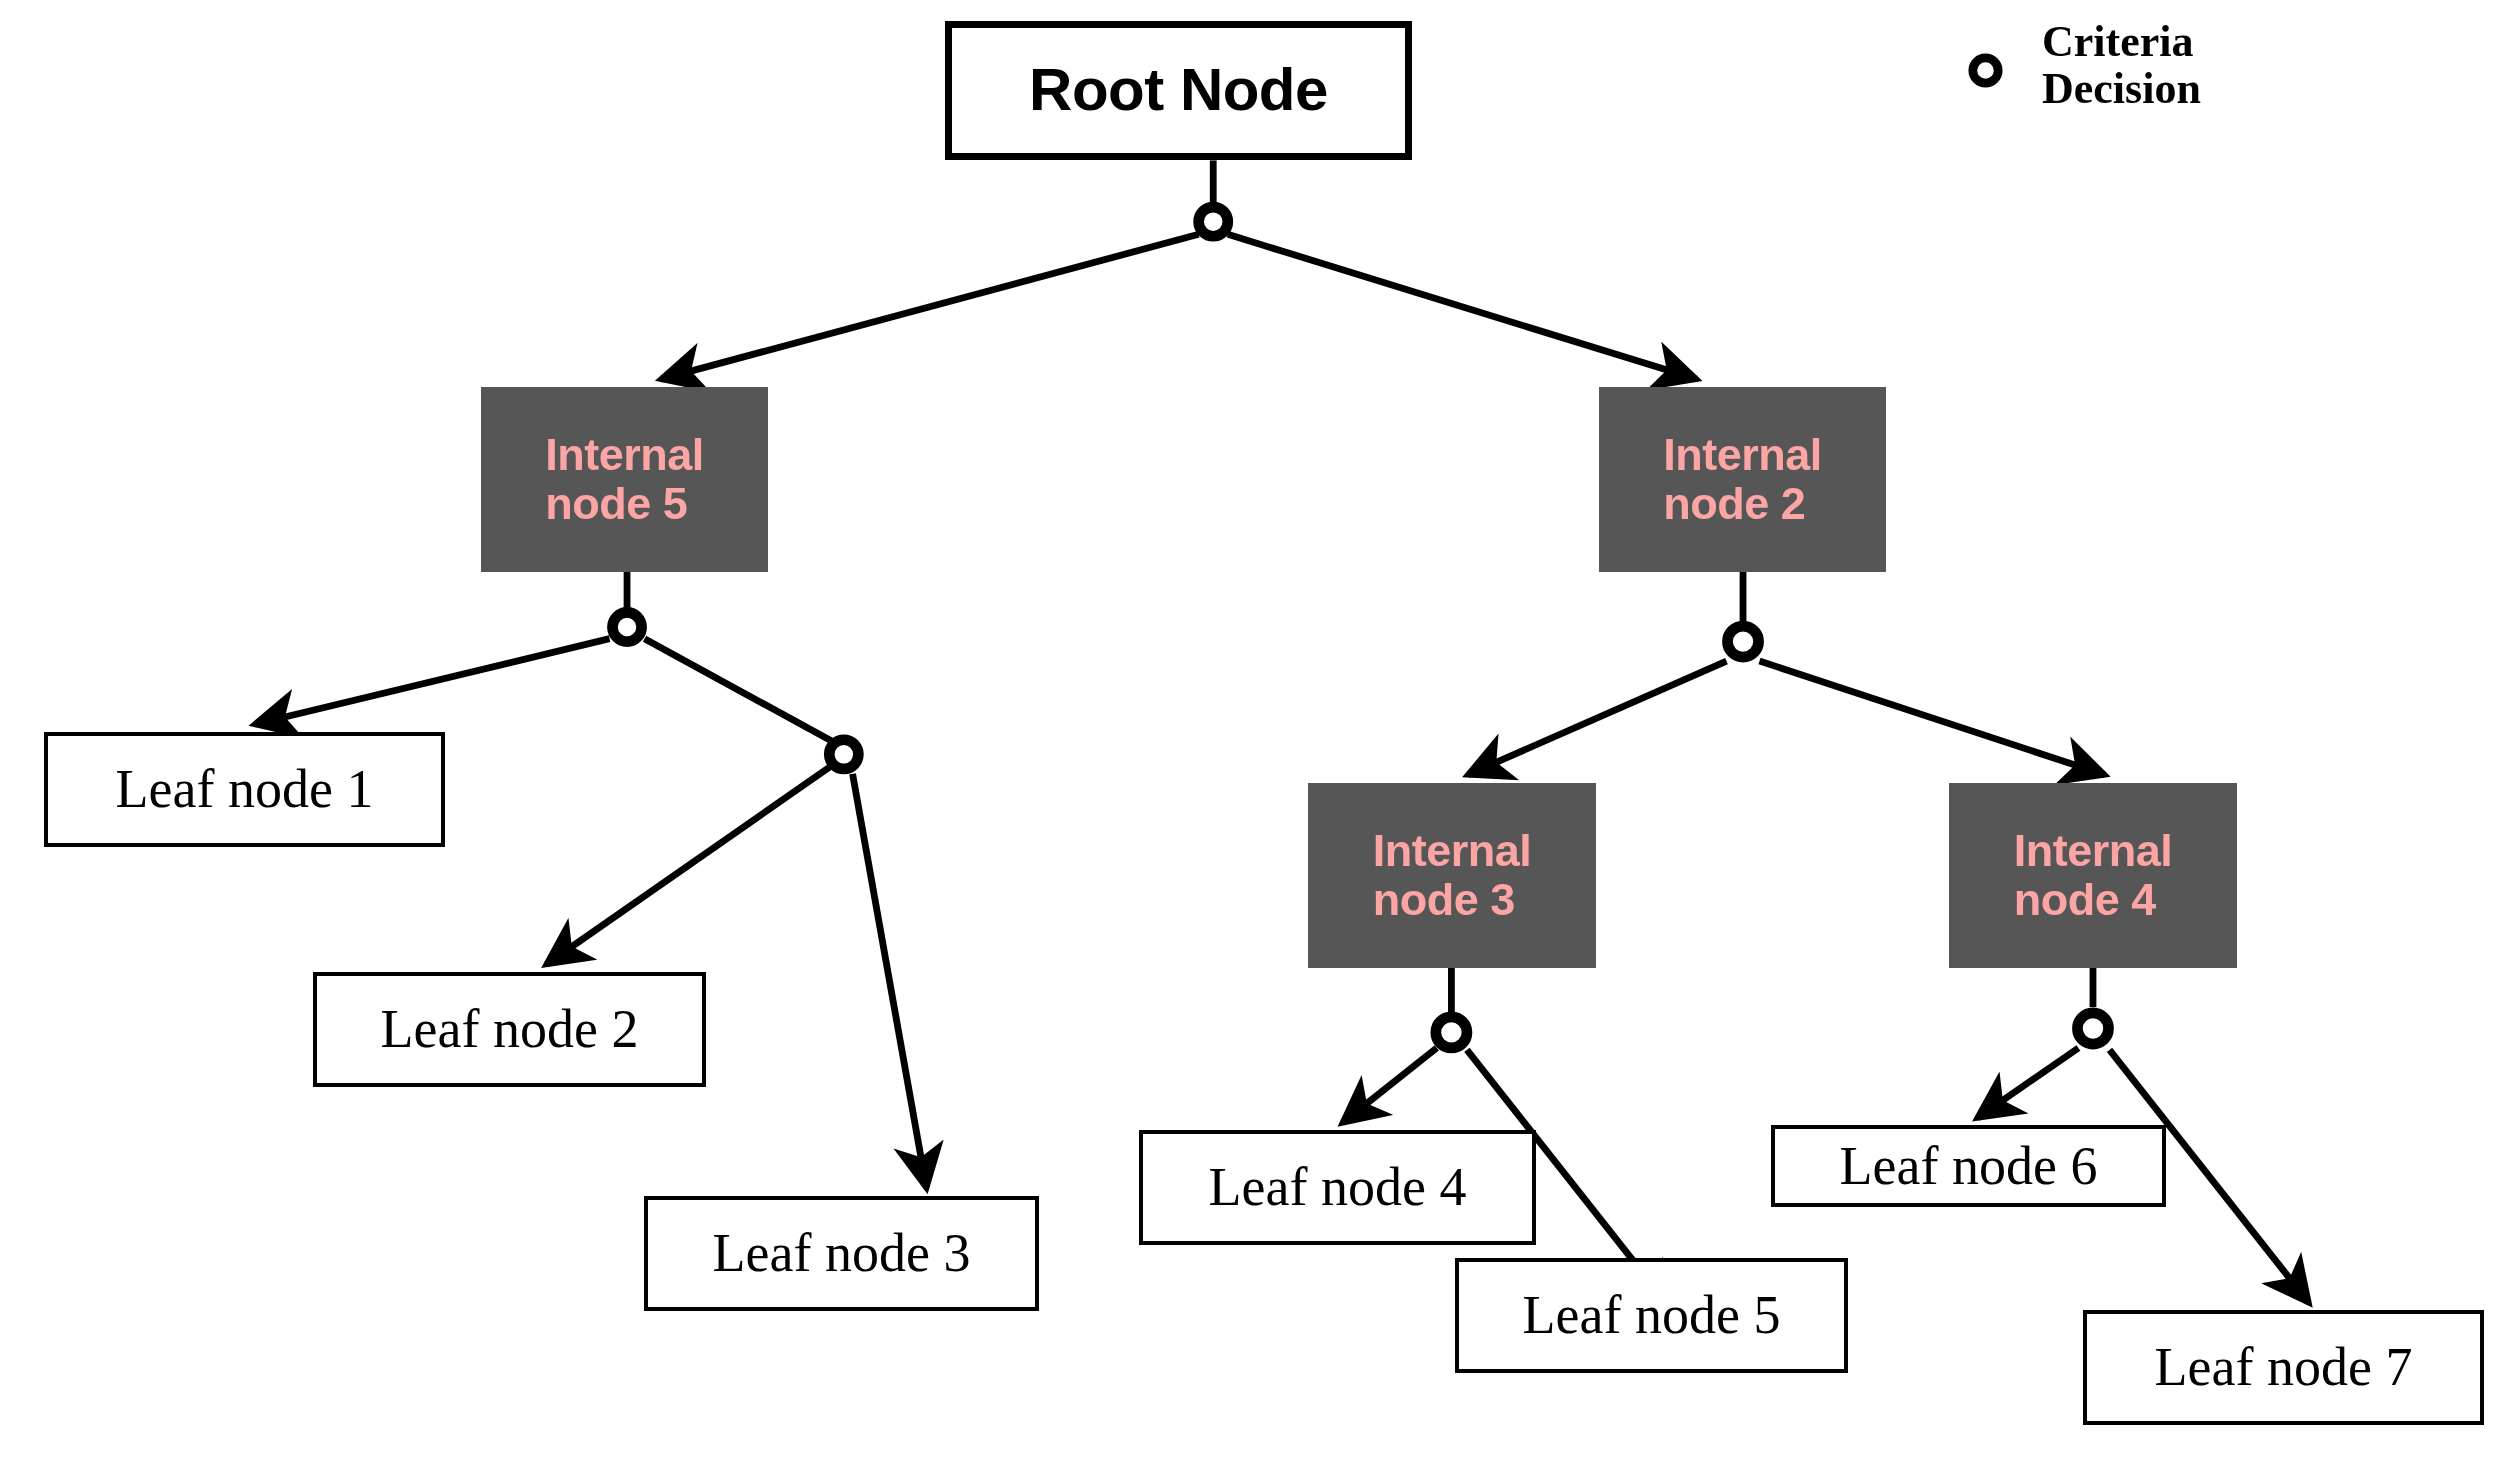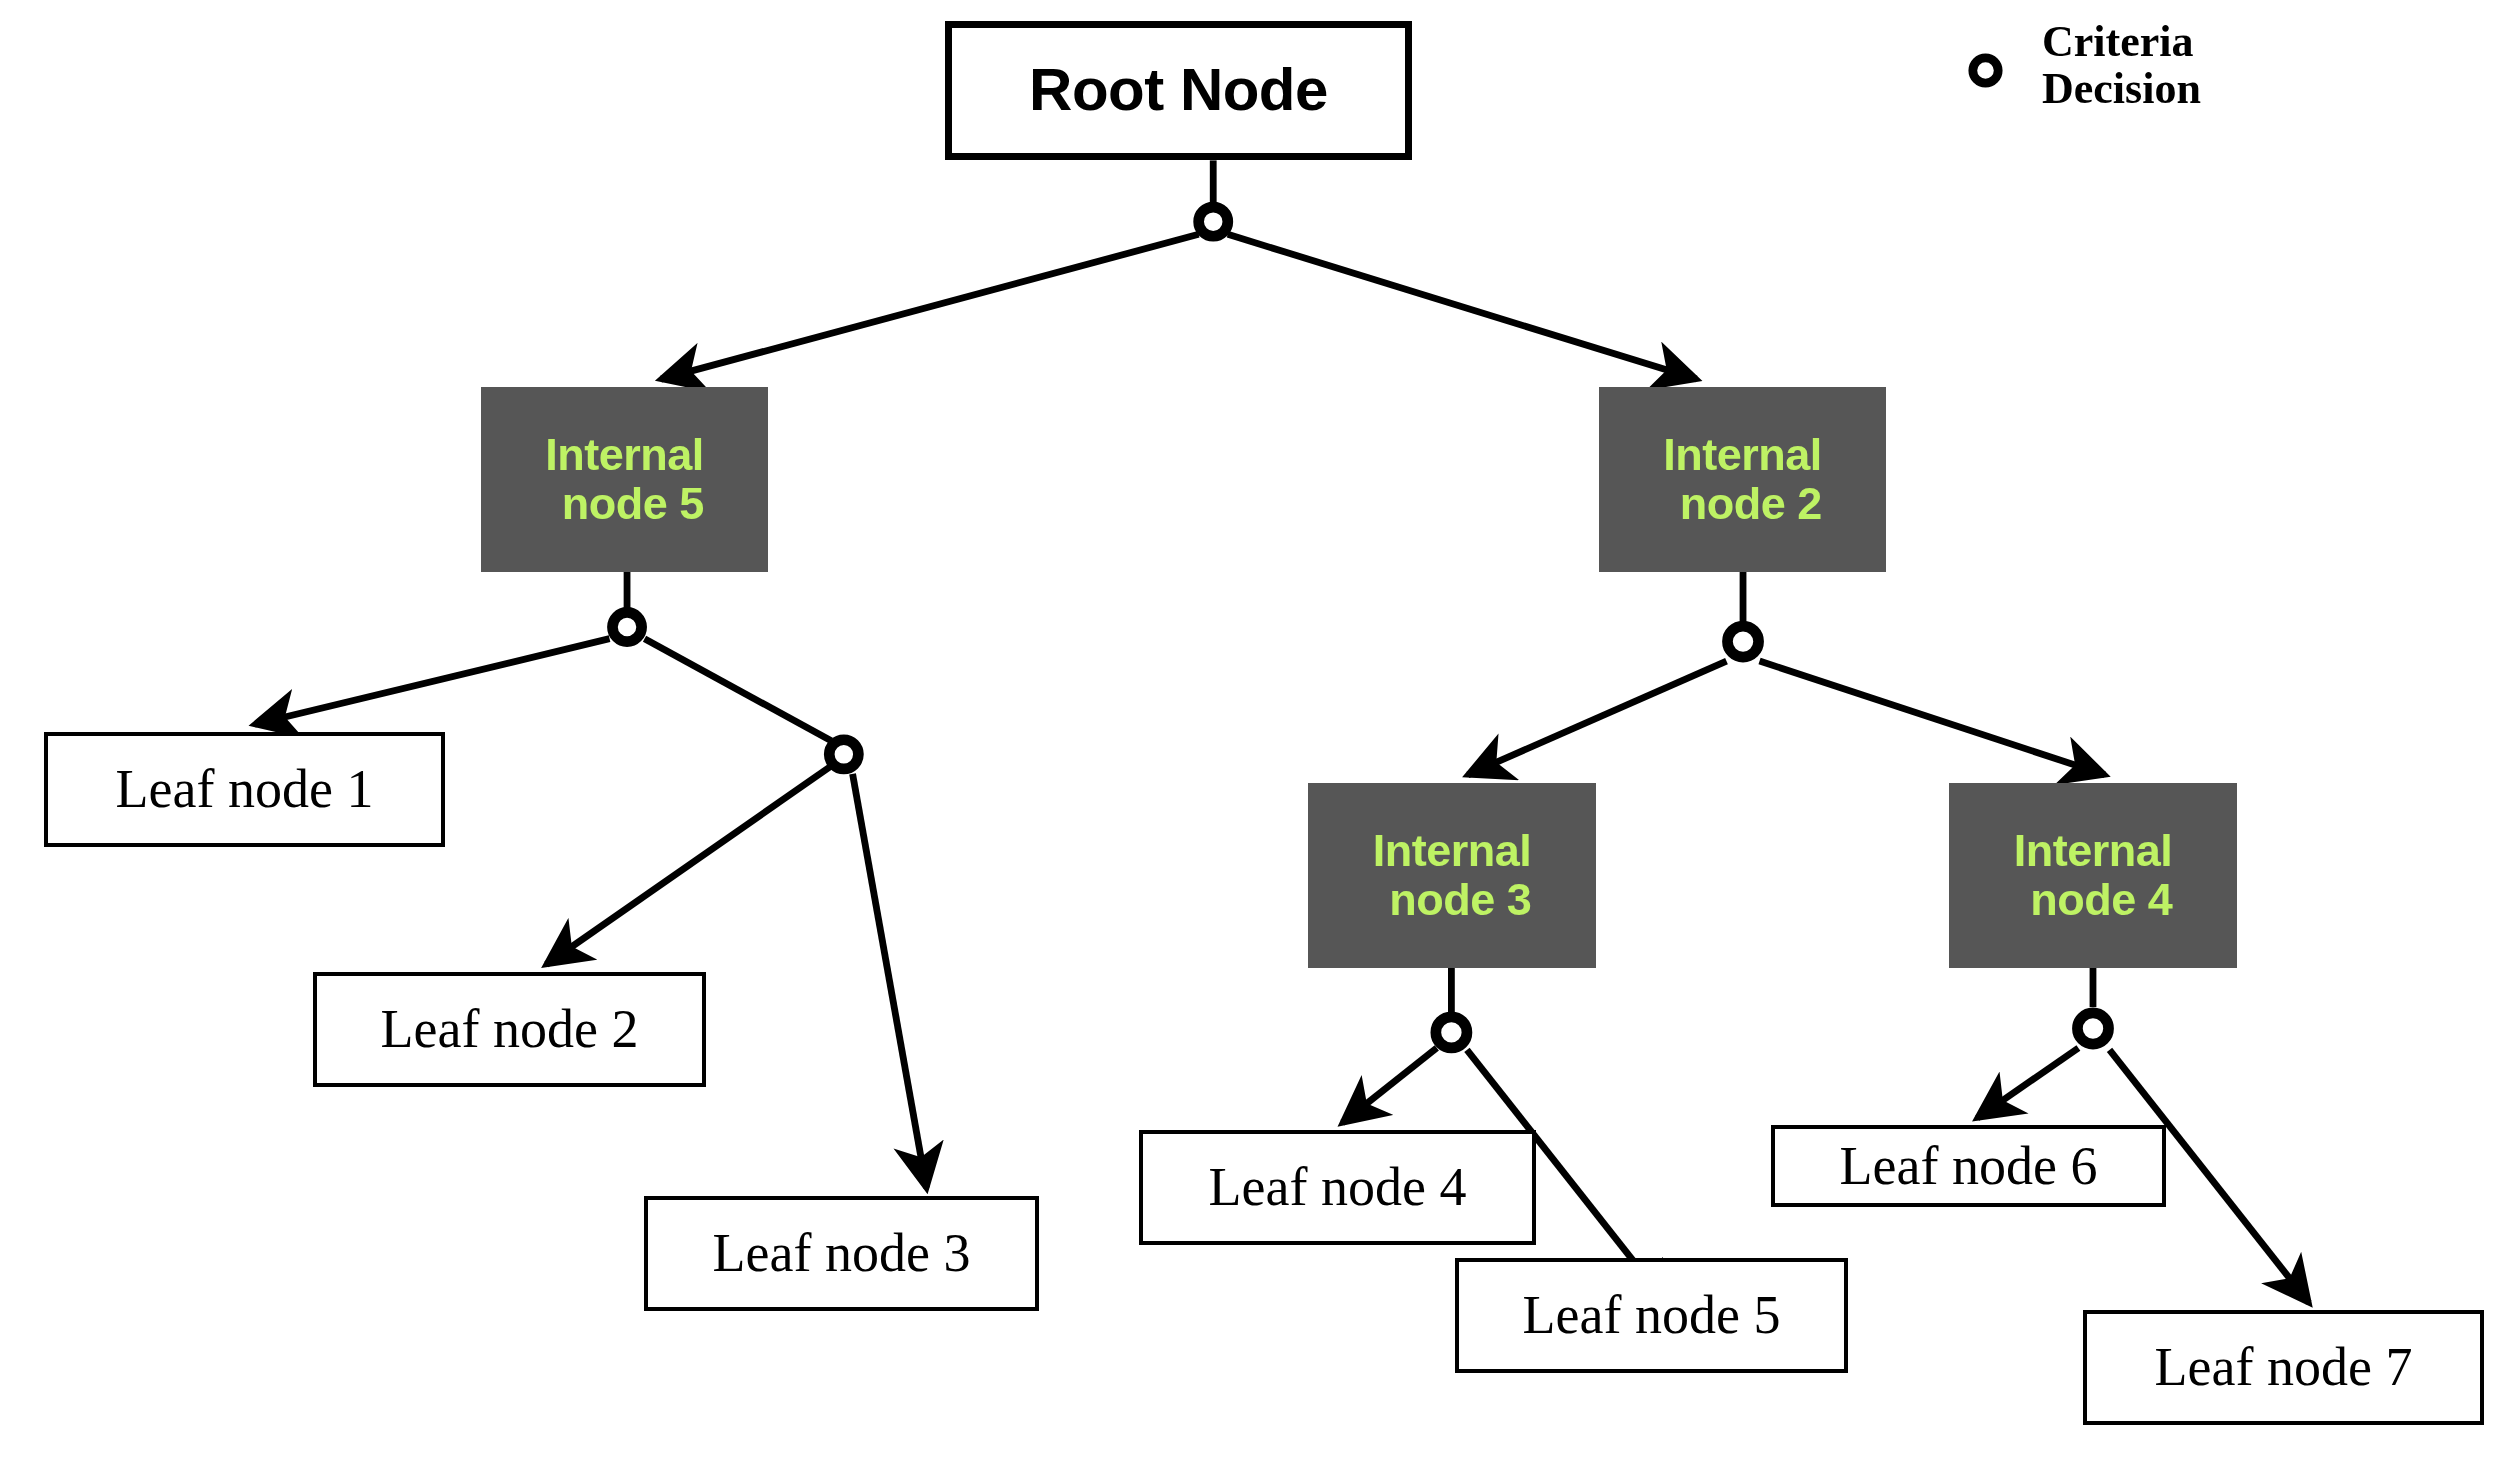--- a/index.html
+++ b/index.html
@@ -21,39 +21,39 @@
     top: 0;
     width: 2512px;
     height: 1464px;
   }
   .node-box {
     position: absolute;
     box-sizing: border-box;
     display: flex;
     align-items: center;
     justify-content: center;
-    text-align: right;
+    text-align: left;
     line-height: 1.08;
   }
   .root-box {
     background: #ffffff;
     border: 7.8px solid #000000;
     font-family: "Liberation Sans", sans-serif;
     font-weight: bold;
     font-size: 60px;
     color: #000000;
     letter-spacing: -0.5px;
   }
   .internal-box {
     background: #565656;
     border: none;
     font-family: "Liberation Sans", sans-serif;
     font-weight: bold;
     font-size: 45px;
-    color: #bef264;
+    color: #fca5a5;
     letter-spacing: -0.5px;
     padding: 0 5.8px;
   }
   .leaf-box {
     background: #ffffff;
     border: 4.9px solid #000000;
     font-family: "Liberation Serif", serif;
     font-weight: normal;
     font-size: 54px;
     color: #000000;

